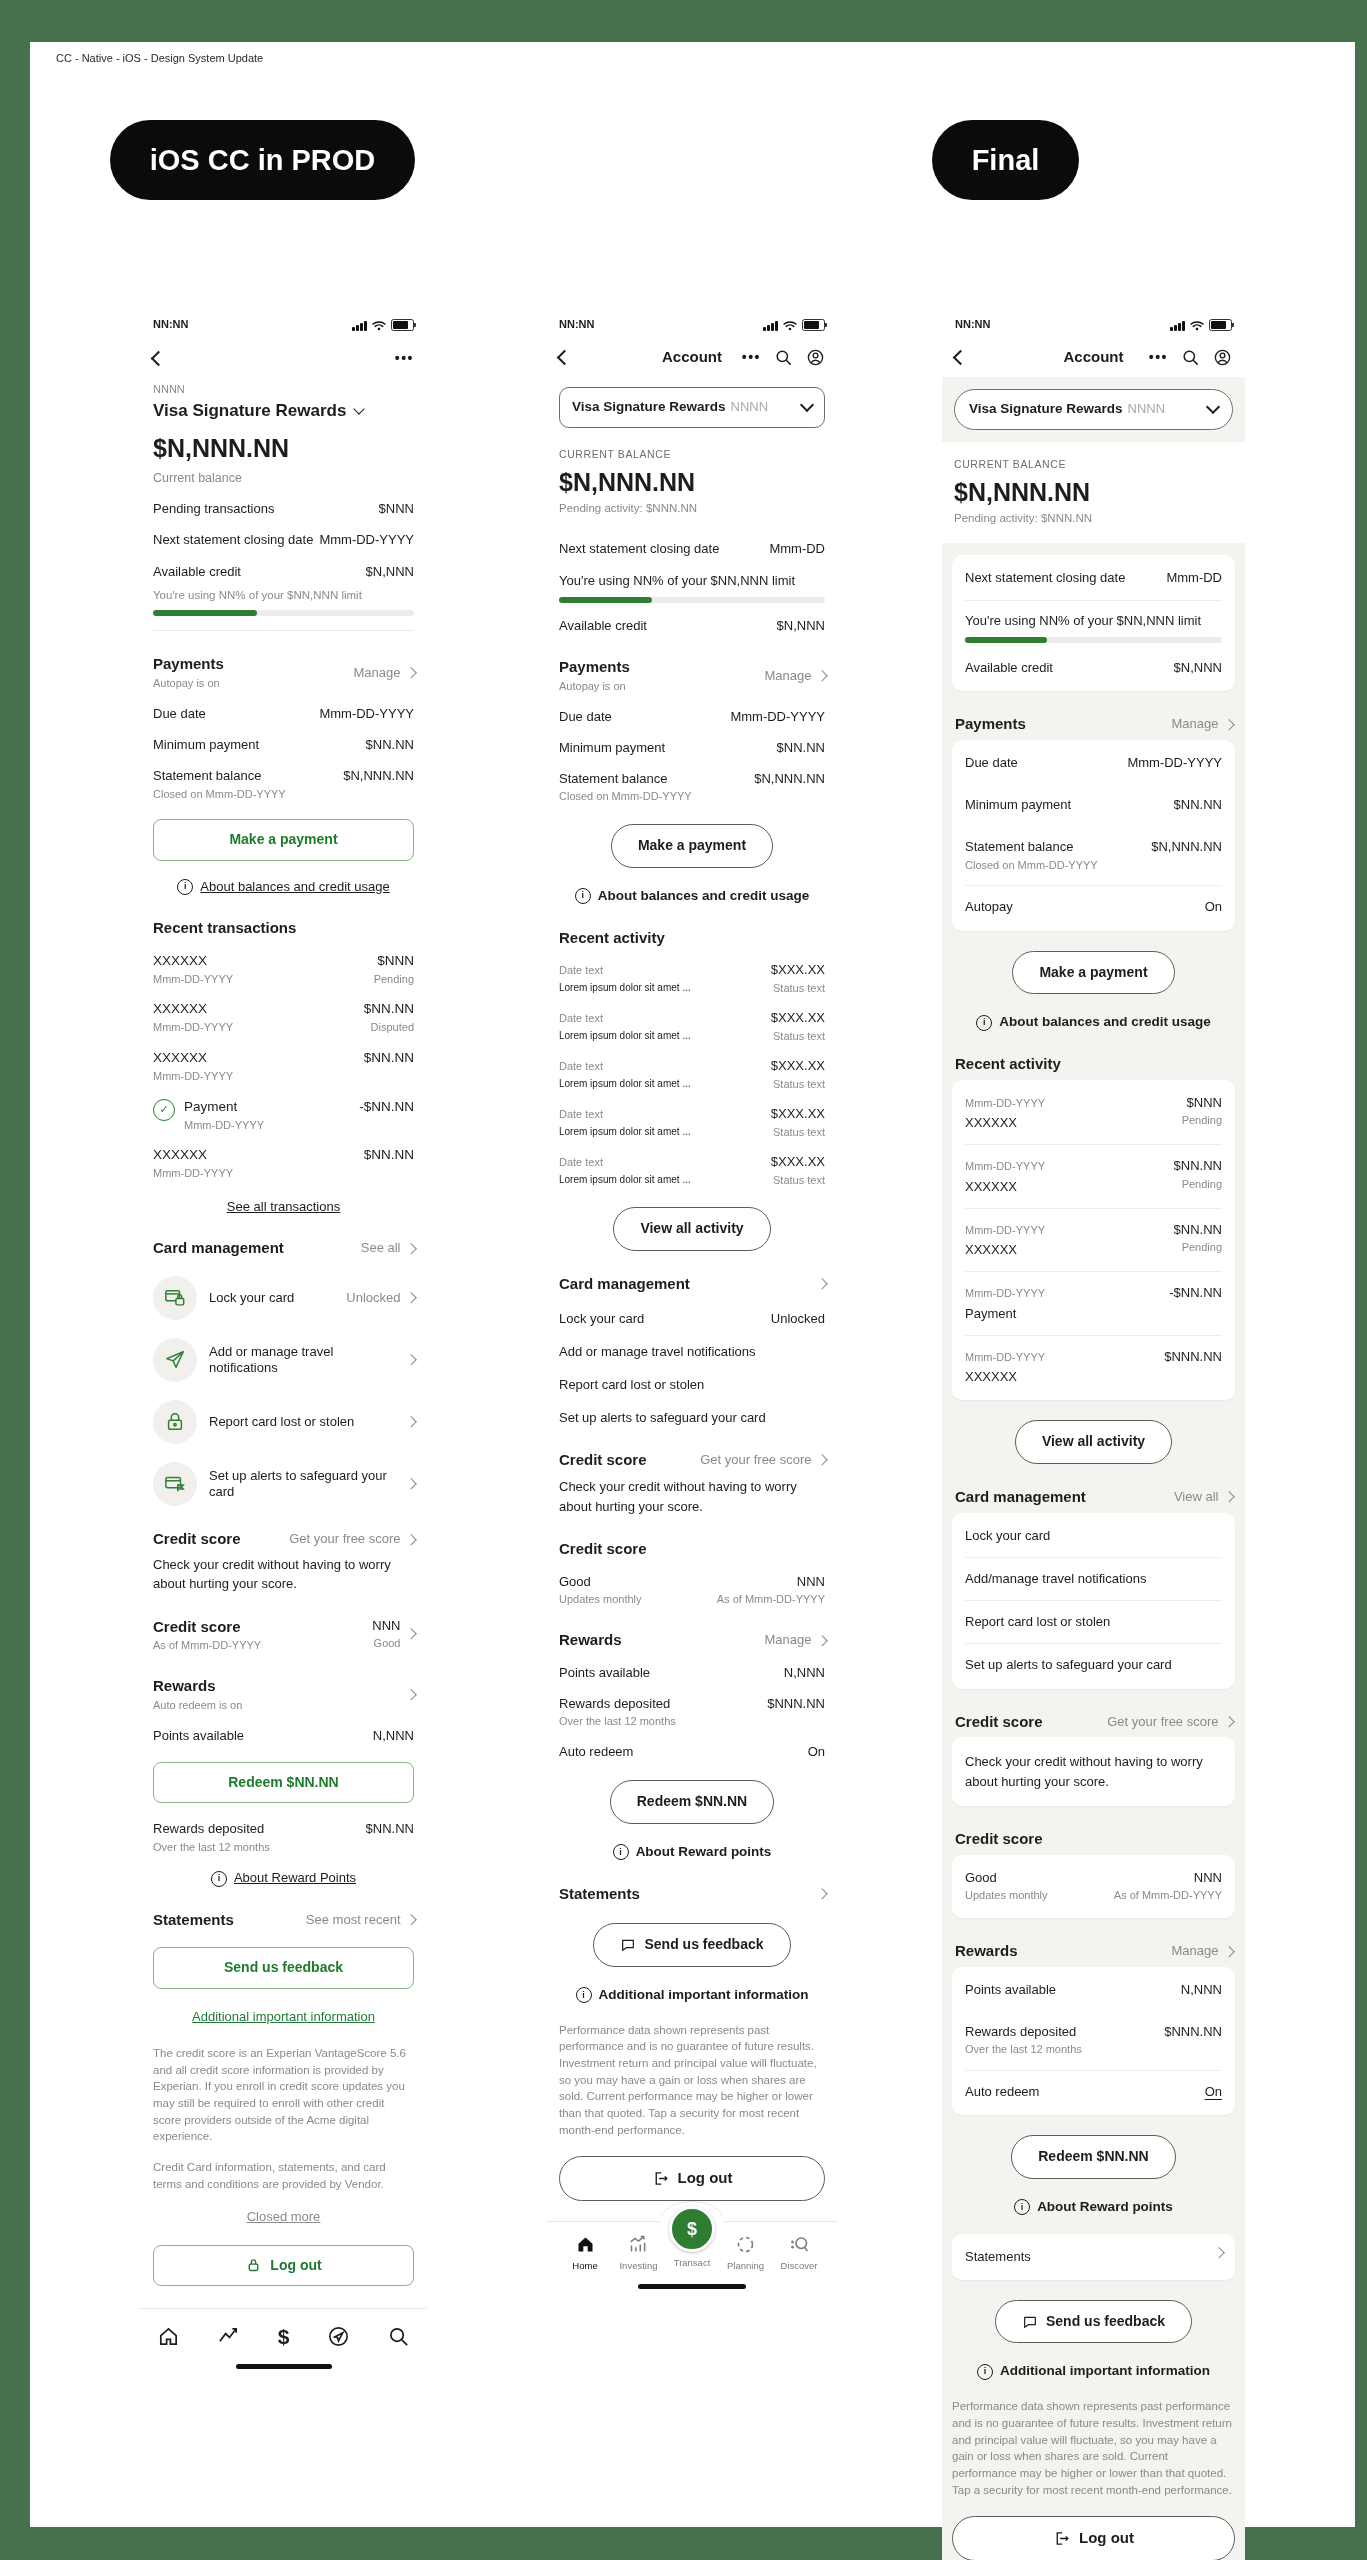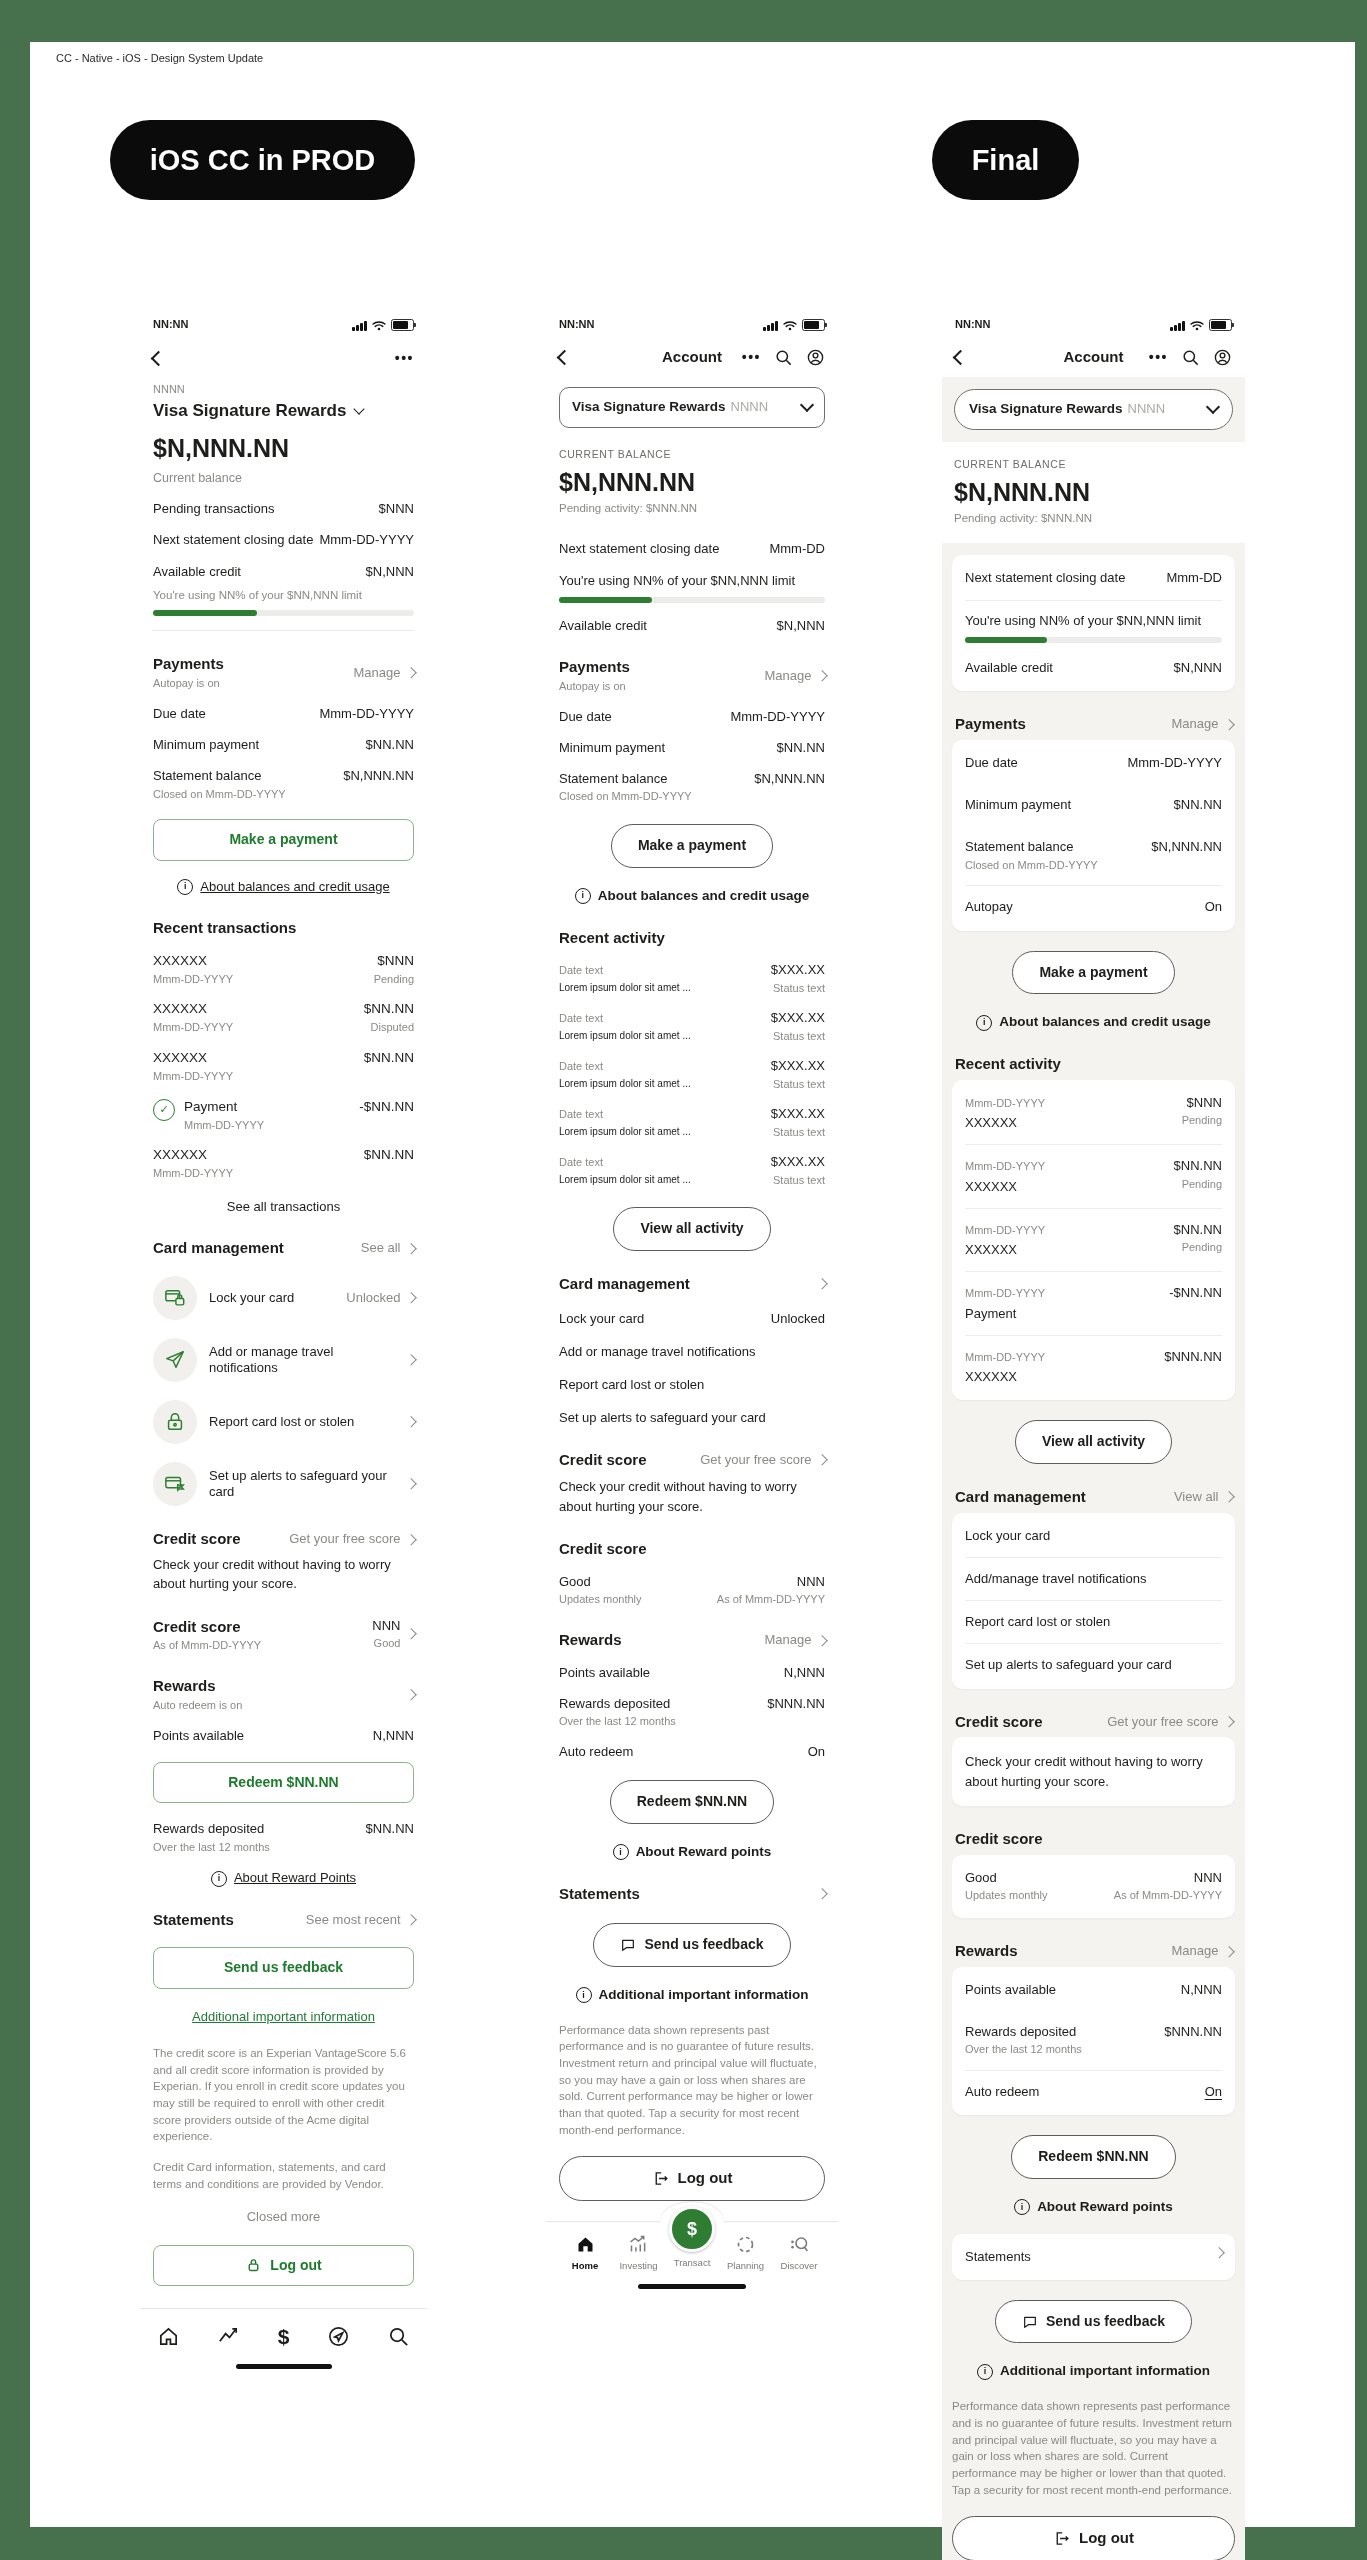--- a/index.html
+++ b/index.html
@@ -31,21 +31,21 @@
   .val{text-align:right;white-space:nowrap;}
   .sub{font-size:11px;color:#8b8a86;margin-top:3px;}
   .gray{color:#8b8a86;}
   .sechead{display:flex;justify-content:space-between;align-items:center;margin:24px 0 6px;}
   .sechead .t{font-weight:bold;font-size:15px;}
   .glink{display:flex;align-items:center;color:#8b8a86;font-size:13px;}
   .progress{height:6px;background:#ececea;border-radius:3px;margin:8px 0 4px;}
   .progress i{display:block;height:100%;background:#2e7d32;border-radius:3px;}
   .center{text-align:center;}
   .legal{font-size:11.5px;color:#8b8a86;line-height:1.45;margin:14px 0;}
-  .ulink{}
+  .ulink{text-decoration:underline;}
   svg{display:block;}
   
   .p1{left:140px;top:306px;width:287px;}
   .pad{padding:0 13px;}
   .nav1{display:flex;justify-content:space-between;align-items:center;padding:14px 13px 10px;}
   .acct{font-size:11px;color:#8b8a86;margin-top:6px;}
   .cardname{font-weight:bold;font-size:17px;display:flex;align-items:center;gap:9px;margin-top:3px;}
   .bigbal{font-weight:bold;font-size:25px;margin-top:12px;}
   .balcap{color:#8b8a86;font-size:12.5px;margin-top:6px;}
   .hr{border-top:1px solid #eceae6;margin:14px 0 2px;}
@@ -97,21 +97,21 @@
   .p3 .sechead{padding:0 3px;}
   .on-u{text-decoration:underline;text-underline-offset:3px;}
   
   .tabbar23{position:relative;background:#fff;border-top:1px solid #e7e6e2;margin-top:20px;}
   .notch{position:absolute;top:-20px;left:50%;transform:translateX(-50%);width:64px;height:40px;border-radius:50%;
          background:#fff;box-shadow:0 -1px 0 #e7e6e2;}
   .titems{position:relative;display:flex;justify-content:space-between;padding:12px 14px 0;}
   .titem{display:flex;flex-direction:column;align-items:center;gap:5px;width:50px;color:#7c7b77;}
   .titem .lb{font-size:9.5px;}
   .titem.on{color:#111;}
-  .titem.on .lb{font-weight:bold;color:#111;}
+  .titem.on .lb{font-weight:normal;color:#111;}
   .transact-circle{width:40px;height:40px;border-radius:50%;background:#2e7d32;border:3px solid #fff;margin-top:-28px;
                    display:flex;align-items:center;justify-content:center;color:#fff;font-weight:bold;font-size:18px;
                    box-shadow:0 1px 3px rgba(0,0,0,.25);}
   .homebar2{width:108px;height:5px;background:#111;border-radius:3px;margin:12px auto 14px;}
 </style>
 </head>
 <body>
 
 <div class="canvas">
   <div class="canvas-label">CC - Native - iOS - Design System Update</div>

